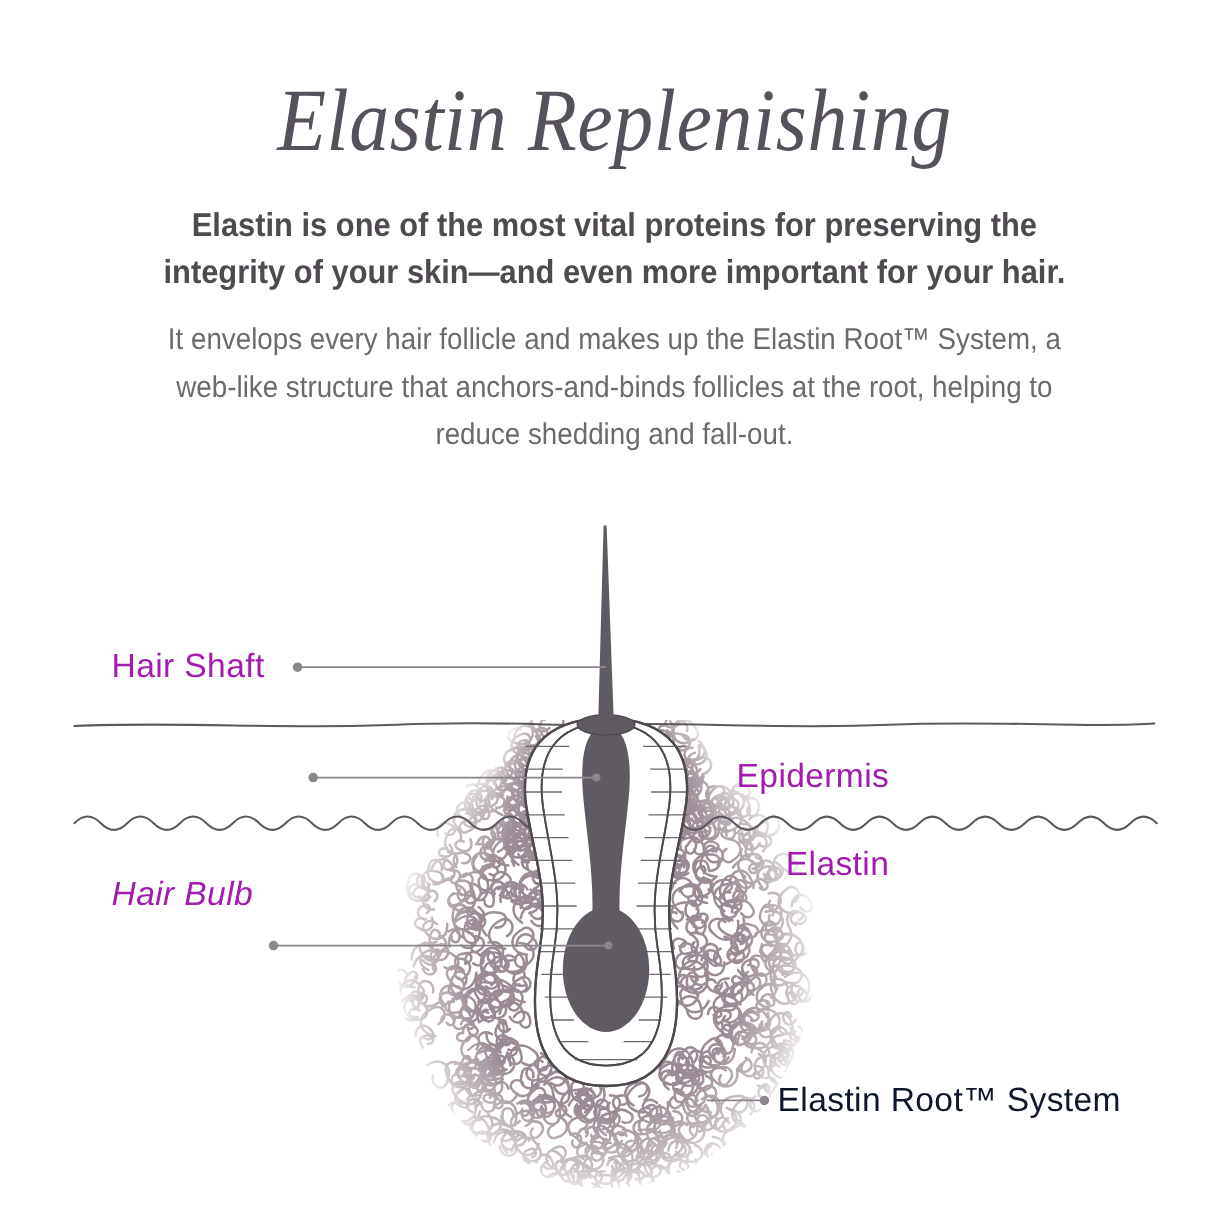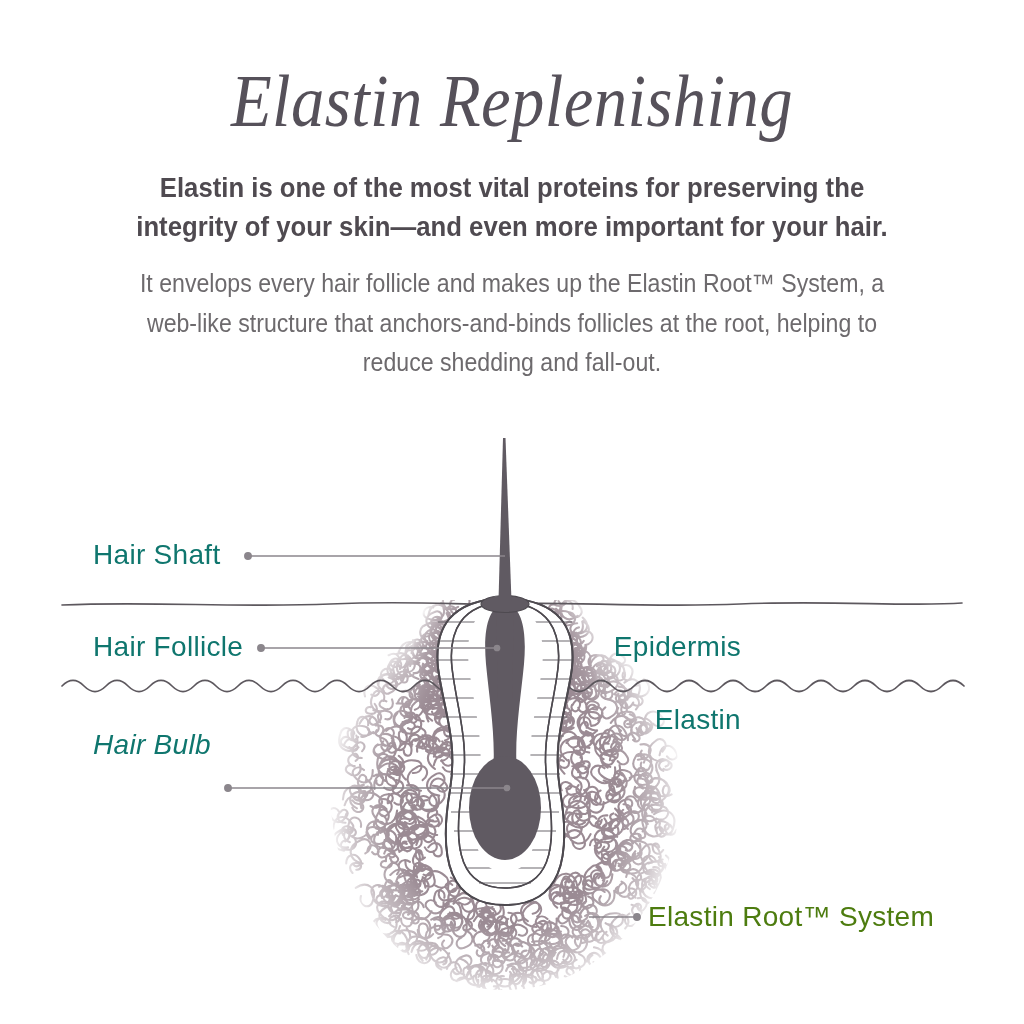--- a/index.html
+++ b/index.html
@@ -78,27 +78,27 @@
     width: 1024px;
     height: 1024px;
   }
 
   
   .dlabel {
     position: absolute;
     font-family: "Liberation Sans", sans-serif;
     font-weight: 400;
     font-size: 28px;
-    color: #0f766e;
+    color: #a21caf;
     white-space: nowrap;
     letter-spacing: 0.3px;
   }
   .dlabel.right { }
   .dlabel.strong {
-    color: #4d7c0f;
+    color: #0f172a;
     font-weight: 500;
   }
 
   #lbl-hair-shaft    { left: 93px;  top: 539px; }
   #lbl-hair-follicle { left: 93px;  top: 631px; }
   #lbl-hair-bulb     { left: 93px;  top: 729px; font-style: italic; }
   #lbl-epidermis     { right: 75px; top: 631px; }
   #lbl-dermis        { right: 75px; top: 704px; }
   #lbl-elastin-root  { left: 648px; top: 901px; }
 </style>
@@ -246,21 +246,20 @@
       <circle cx="228" cy="788" r="3.2"></circle>
       <circle cx="507" cy="788" r="2.6"></circle>
 
       <line x1="589" y1="917" x2="636" y2="917"></line>
       <circle cx="637" cy="917" r="3.2"></circle>
     </g>
   </svg>
 
   <div class="dlabel" id="lbl-hair-shaft">Hair Shaft</div>
 
-  <div class="dlabel" id="lbl-hair-follicle">Hair Follicle</div>
 
   <div class="dlabel" id="lbl-hair-bulb">Hair Bulb</div>
 
   <div class="dlabel right" id="lbl-epidermis">Epidermis</div>
 
   <div class="dlabel right" id="lbl-dermis">Elastin</div>
 
   <div class="dlabel strong" id="lbl-elastin-root">Elastin Root™ System</div>
 
 </div>

